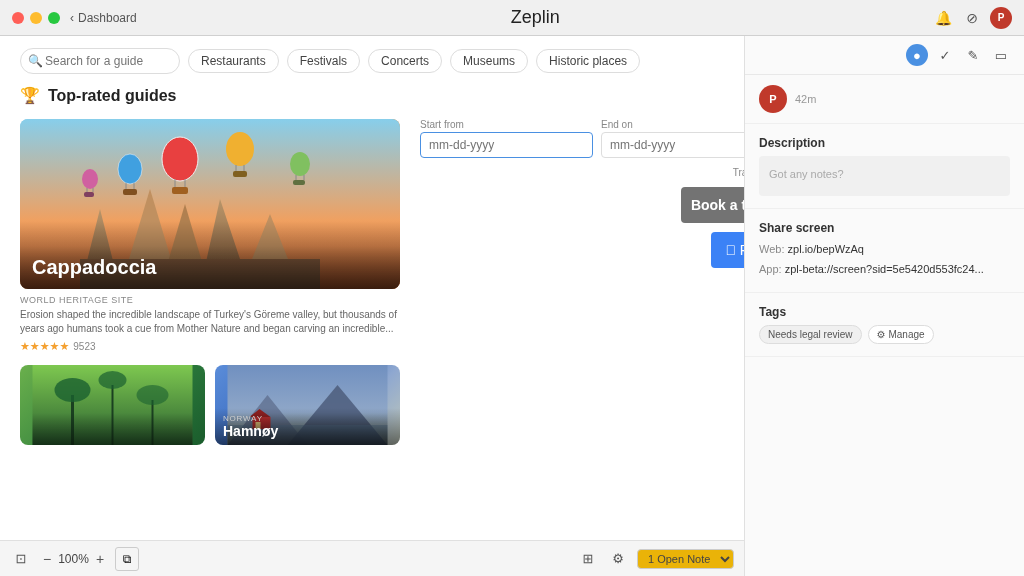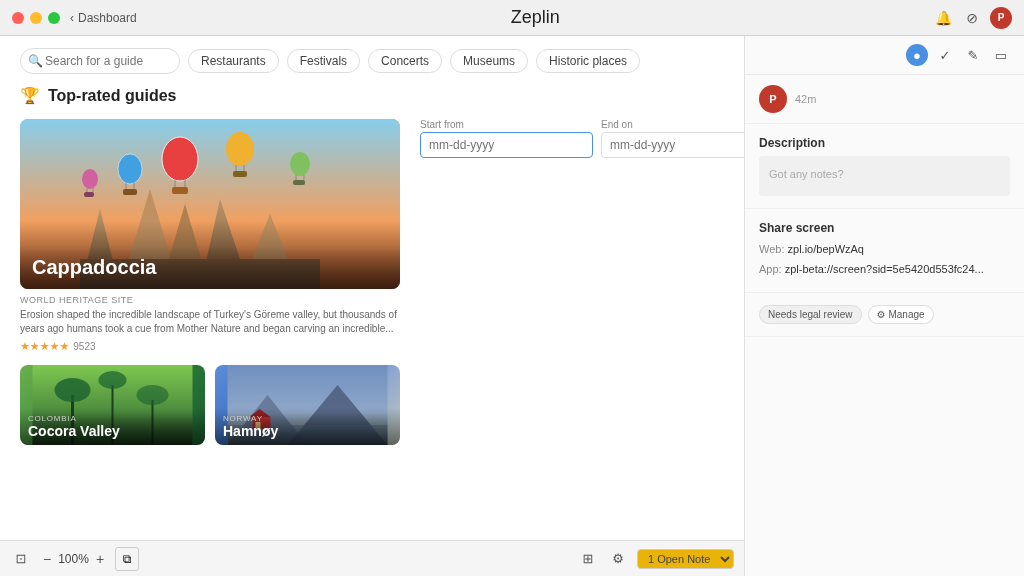--- a/index.html
+++ b/index.html
@@ -181,22 +181,23 @@
     }
     .card-title-large {
       font-size: 20px;
       color: white;
       font-weight: 700;
     }
 
     
     .booking-form {
       display: flex;
-      flex-direction: row;
+      flex-direction: column;
       gap: 9px;
+      align-items: flex-end;
     }
     .form-row {
       display: grid;
       grid-template-columns: 1fr 1fr;
       gap: 8px;
     }
     .form-field {
       display: flex;
       flex-direction: column;
       gap: 2px;
@@ -607,24 +608,20 @@
                   <rect width="160" height="80" fill="url(#cocoraGrad)"></rect>
 
                   <line x1="40" y1="80" x2="40" y2="30" stroke="#1a4020" stroke-width="3"></line>
                   <ellipse cx="40" cy="25" rx="18" ry="12" fill="#1a6030" opacity="0.8"></ellipse>
                   <line x1="80" y1="80" x2="80" y2="20" stroke="#1a4020" stroke-width="2"></line>
                   <ellipse cx="80" cy="15" rx="14" ry="9" fill="#1a6030" opacity="0.7"></ellipse>
                   <line x1="120" y1="80" x2="120" y2="35" stroke="#1a4020" stroke-width="2"></line>
                   <ellipse cx="120" cy="30" rx="16" ry="10" fill="#1a6030" opacity="0.6"></ellipse>
                   <rect width="160" height="80" fill="url(#cardOverlay)"></rect>
                 </svg>
-              </div>
-              <div class="small-card-overlay">
-                <div class="small-card-country">COLOMBIA</div>
-                <div class="small-card-title">Cocora Valley</div>
               </div>
             </div>
             <div class="small-card">
               <div class="hamnoy-bg">
                 <svg width="100%" height="100%" viewBox="0 0 160 80" xmlns="http://www.w3.org/2000/svg">
                   <defs>
                     <linearGradient id="hamnoyGrad" x1="0%" y1="0%" x2="0%" y2="100%">
                       <stop offset="0%" style="stop-color:#7090c0"></stop>
                       <stop offset="60%" style="stop-color:#90a8c8"></stop>
                       <stop offset="100%" style="stop-color:#a0b0a0"></stop>
@@ -719,20 +716,21 @@
         <span class="share-label">Web:</span>
         <span class="share-link">zpl.io/bepWzAq</span>
       </div>
       <div class="share-item">
         <span class="share-label">App:</span>
         <span class="share-link">zpl-beta://screen?sid=5e5420d553fc24...</span>
       </div>
     </div>
 
     <div class="sidebar-section">
+      <div class="sidebar-section-title">Tags</div>
       <div class="tags-row">
         <div class="tag-chip">Needs legal review</div>
         <div class="manage-btn">
           <span>⚙</span>
           <span>Manage</span>
         </div>
       </div>
     </div>
   </div>
 

